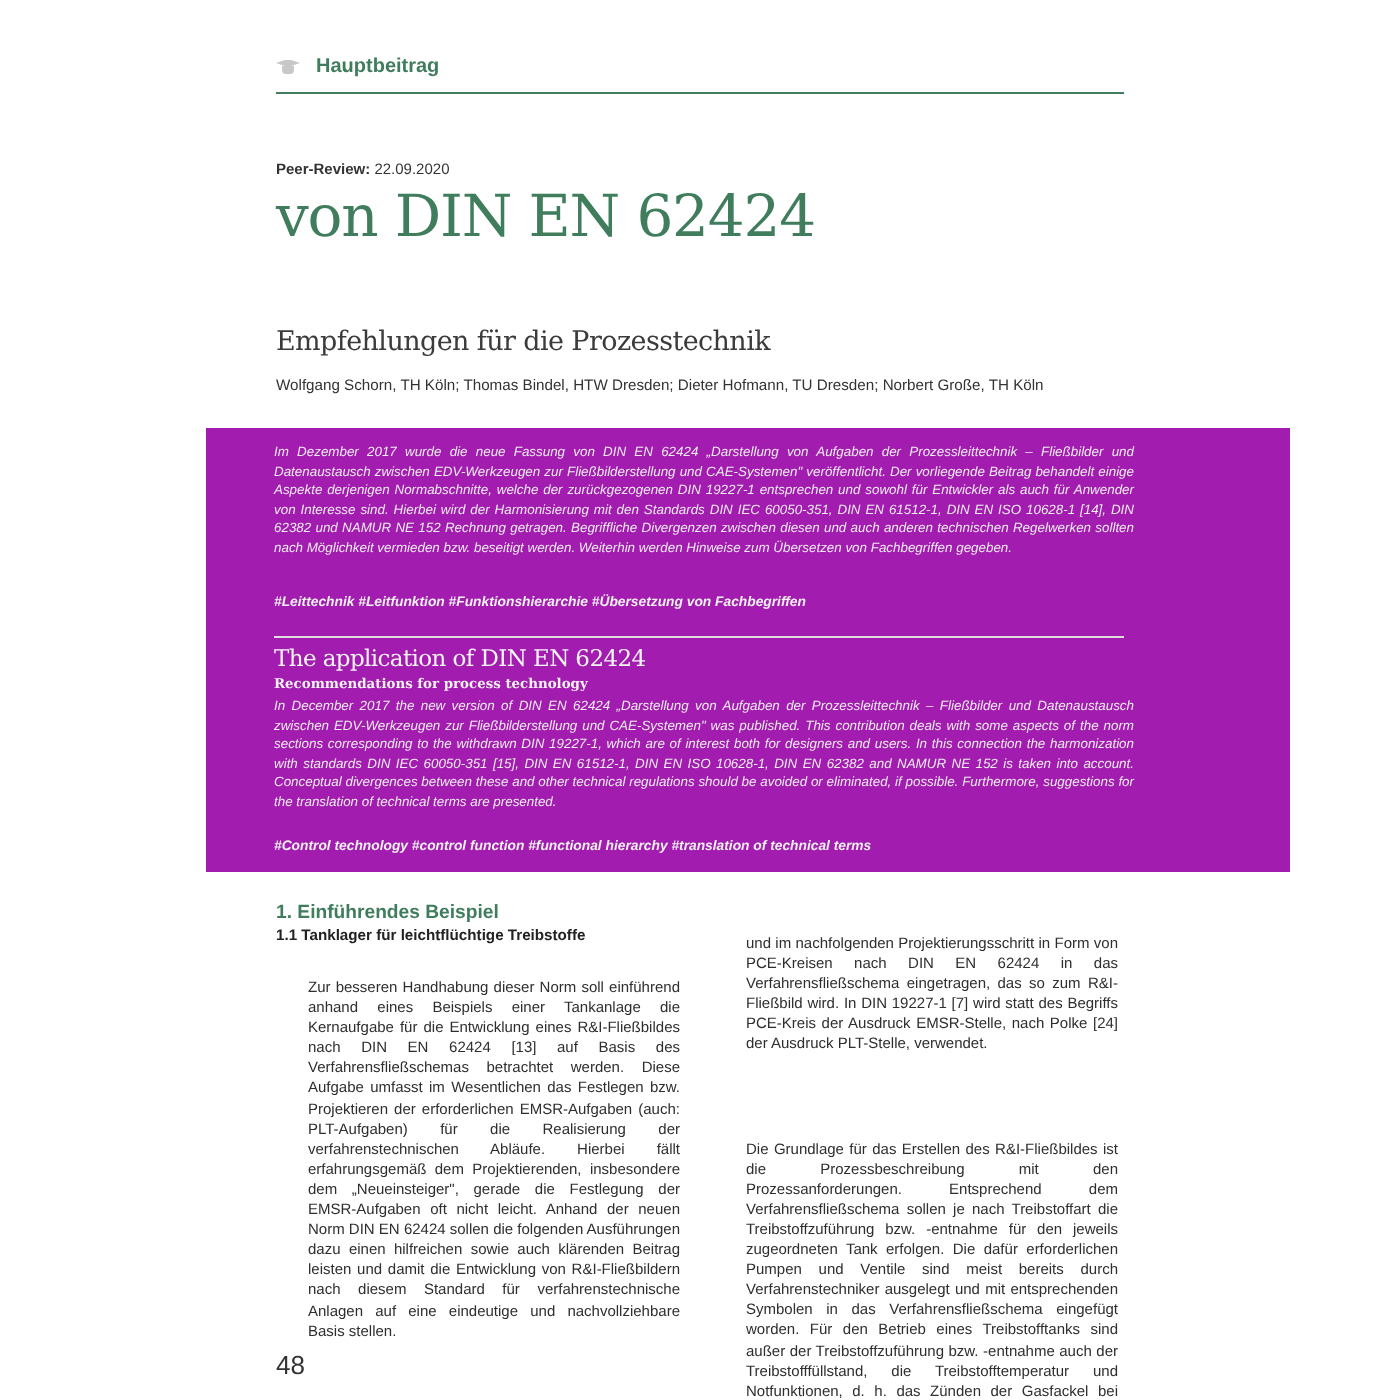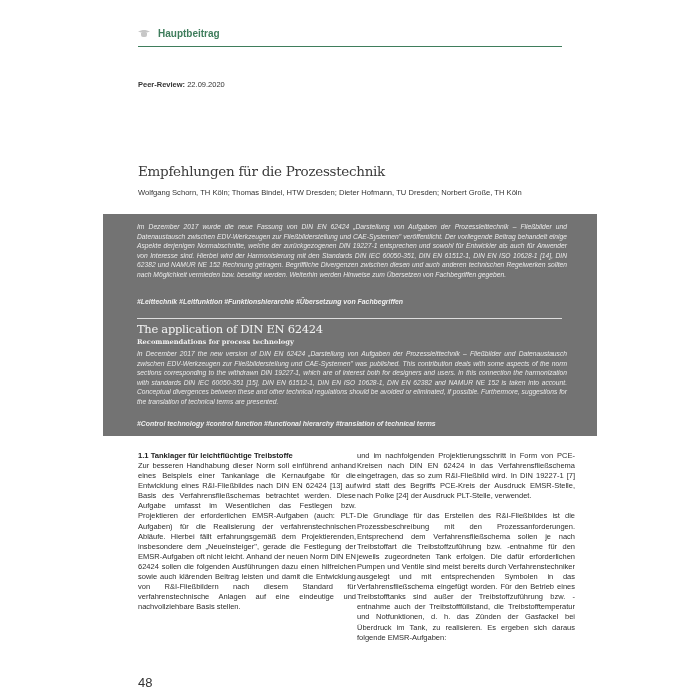--- a/index.html
+++ b/index.html
@@ -34,22 +34,22 @@
     }
     .subtitle {
       position: absolute; left: 138px; top: 163px;
       font-family: "DejaVu Serif", serif; font-size: 13.5px; color: #3b3b3b; letter-spacing: -0.3px;
     }
     .authors {
       position: absolute; left: 138px; top: 188px; font-size: 7.6px; color: #333; white-space: nowrap;
     }
 
     .abstract-box {
-      position: absolute; left: 103px; top: 214px; width: 494px; height: 222px;
-      background: #737373; color: #ececec;
+      position: absolute; left: 103px; top: 214px; width: 542px; height: 222px;
+      background: #a21caf; color: #ececec;
     }
     .abstract-box .abs-text {
       position: absolute; left: 34px; width: 430px;
       font-style: italic; font-size: 6.7px; line-height: 9.6px; text-align: justify;
     }
     .abstract-box .tags {
       position: absolute; left: 34px; font-style: italic; font-weight: bold; font-size: 6.9px; color: #f0f0f0;
     }
     .abstract-box .rule {
       position: absolute; left: 34px; top: 104px; width: 425px; height: 1px; background: #dedede;
@@ -63,56 +63,58 @@
       font-family: "DejaVu Serif", serif; font-weight: bold; font-size: 6.7px; color: #f2f2f2;
     }
 
     .col {
       position: absolute; top: 451px; width: 218px; font-size: 7.5px; line-height: 10.1px; color: #2e2e2e; text-align: justify;
     }
     .col.left { left: 138px; }
     .col.right { left: 357px; }
     .h1 { color: #3f7d5c; font-weight: bold; font-size: 9.6px; line-height: 12px; }
     .h2 { font-weight: bold; font-size: 7.6px; line-height: 10px; color: #222; }
-    .col p { margin: 0; }
+    .col p { margin: 16px; }
     .gap { height: 10px; }
 
     .page-number { position: absolute; left: 138px; top: 675px; font-size: 13px; color: #333; }
   </style>
 </head>
 <body>
 
 <div class="header">
   <span class="cap-icon"></span>
   <span class="section-label">Hauptbeitrag</span>
 </div>
 
 <div class="peer">
   <b>Peer-Review:</b>
   <span>22.09.2020</span>
 </div>
 
 <div class="title">
+  <div>von DIN EN 62424</div>
 </div>
 
 <div class="subtitle">Empfehlungen für die Prozesstechnik</div>
 
 <div class="authors">Wolfgang Schorn, TH Köln; Thomas Bindel, HTW Dresden; Dieter Hofmann, TU Dresden; Norbert Große, TH Köln</div>
 
 <div class="abstract-box">
   <div class="abs-text" style="top:8px;">Im Dezember 2017 wurde die neue Fassung von DIN EN 62424 „Darstellung von Aufgaben der Prozessleittechnik – Fließbilder und Datenaustausch zwischen EDV-Werkzeugen zur Fließbilderstellung und CAE-Systemen" veröffentlicht. Der vorliegende Beitrag behandelt einige Aspekte derjenigen Normabschnitte, welche der zurückgezogenen DIN 19227-1 entsprechen und sowohl für Entwickler als auch für Anwender von Interesse sind. Hierbei wird der Harmonisierung mit den Standards DIN IEC 60050-351, DIN EN 61512-1, DIN EN ISO 10628-1 [14], DIN 62382 und NAMUR NE 152 Rechnung getragen. Begriffliche Divergenzen zwischen diesen und auch anderen technischen Regelwerken sollten nach Möglichkeit vermieden bzw. beseitigt werden. Weiterhin werden Hinweise zum Übersetzen von Fachbegriffen gegeben.</div>
   <div class="tags" style="top:84px;">#Leittechnik #Leitfunktion #Funktionshierarchie #Übersetzung von Fachbegriffen</div>
   <div class="rule"></div>
   <div class="en-title">The application of DIN EN 62424</div>
   <div class="en-sub">Recommendations for process technology</div>
   <div class="abs-text" style="top:135px;">In December 2017 the new version of DIN EN 62424 „Darstellung von Aufgaben der Prozessleittechnik – Fließbilder und Datenaustausch zwischen EDV-Werkzeugen zur Fließbilderstellung und CAE-Systemen" was published. This contribution deals with some aspects of the norm sections corresponding to the withdrawn DIN 19227-1, which are of interest both for designers and users. In this connection the harmonization with standards DIN IEC 60050-351 [15], DIN EN 61512-1, DIN EN ISO 10628-1, DIN EN 62382 and NAMUR NE 152 is taken into account. Conceptual divergences between these and other technical regulations should be avoided or eliminated, if possible. Furthermore, suggestions for the translation of technical terms are presented.</div>
   <div class="tags" style="top:206px;">#Control technology #control function #functional hierarchy #translation of technical terms</div>
 </div>
 
 <div class="col left">
+  <div class="h1">1. Einführendes Beispiel</div>
   <div class="h2">1.1 Tanklager für leichtflüchtige Treibstoffe</div>
   <p>Zur besseren Handhabung dieser Norm soll einführend anhand eines Beispiels einer Tankanlage die Kernaufgabe für die Entwicklung eines R&amp;I-Fließbildes nach DIN EN 62424 [13] auf Basis des Verfahrensfließschemas betrachtet werden. Diese Aufgabe umfasst im Wesentlichen das Festlegen bzw. Projektieren der erforderlichen EMSR-Aufgaben (auch: PLT-Aufgaben) für die Realisierung der verfahrenstechnischen Abläufe. Hierbei fällt erfahrungsgemäß dem Projektierenden, insbesondere dem „Neueinsteiger", gerade die Festlegung der EMSR-Aufgaben oft nicht leicht. Anhand der neuen Norm DIN EN 62424 sollen die folgenden Ausführungen dazu einen hilfreichen sowie auch klärenden Beitrag leisten und damit die Entwicklung von R&amp;I-Fließbildern nach diesem Standard für verfahrenstechnische Anlagen auf eine eindeutige und nachvollziehbare Basis stellen.</p>
 </div>
 
 <div class="col right">
   <p>und im nachfolgenden Projektierungsschritt in Form von PCE-Kreisen nach DIN EN 62424 in das Verfahrensfließschema eingetragen, das so zum R&amp;I-Fließbild wird. In DIN 19227-1 [7] wird statt des Begriffs PCE-Kreis der Ausdruck EMSR-Stelle, nach Polke [24] der Ausdruck PLT-Stelle, verwendet.</p>
   <div class="gap"></div>
   <p>Die Grundlage für das Erstellen des R&amp;I-Fließbildes ist die Prozessbeschreibung mit den Prozessanforderungen. Entsprechend dem Verfahrensfließschema sollen je nach Treibstoffart die Treibstoffzuführung bzw. -entnahme für den jeweils zugeordneten Tank erfolgen. Die dafür erforderlichen Pumpen und Ventile sind meist bereits durch Verfahrenstechniker ausgelegt und mit entsprechenden Symbolen in das Verfahrensfließschema eingefügt worden. Für den Betrieb eines Treibstofftanks sind außer der Treibstoffzuführung bzw. -entnahme auch der Treibstofffüllstand, die Treibstofftemperatur und Notfunktionen, d. h. das Zünden der Gasfackel bei Überdruck im Tank, zu realisieren. Es ergeben sich daraus folgende EMSR-Aufgaben:</p>
 </div>
 

